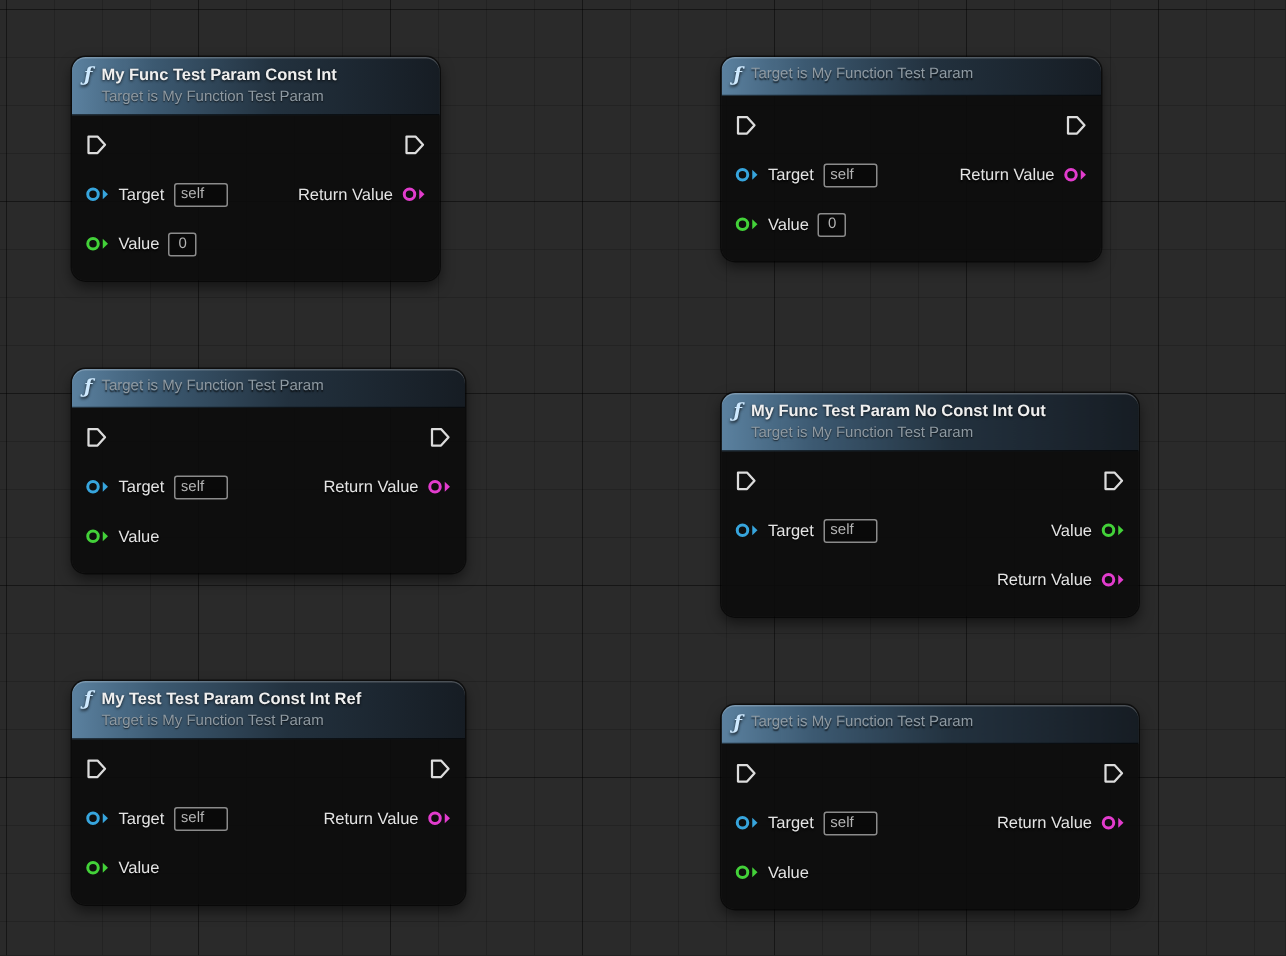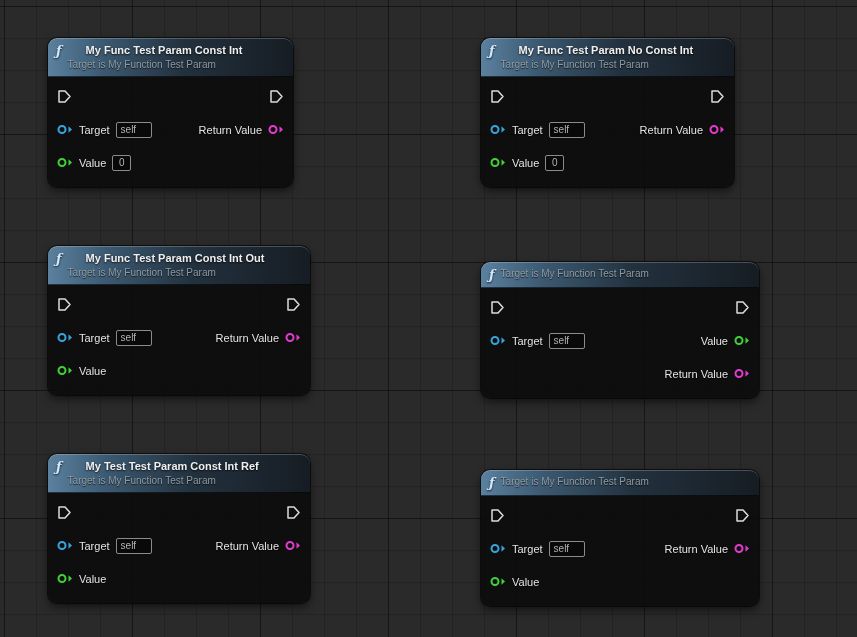--- a/index.html
+++ b/index.html
@@ -43,21 +43,20 @@
     color:#cfeaff;
     margin-right:6px;
     line-height:15px;
     text-shadow:0 1px 2px rgba(0,0,0,0.8);
   }
   .titles{flex:1;min-width:0;}
   .node-title{
     font-size:11px;font-weight:bold;color:#efefef;
     line-height:15px;white-space:nowrap;
     text-shadow:0 1px 2px rgba(0,0,0,0.8);
-    margin-left:18px;
   }
   .node-subtitle{
     font-size:10px;color:#8f9aa2;
     line-height:13px;white-space:nowrap;
     text-shadow:0 1px 1px rgba(0,0,0,0.7);
   }
   .node-body{padding:3px 0 8px 0;border-radius:0 0 9px 9px;}
   .row{
     height:33px;
     display:flex;align-items:center;justify-content:space-between;
@@ -148,21 +147,20 @@
         </div>
         <div class="pin-group"></div>
       </div>
     </div>
   </div>
 
   <div class="node" style="left:481px;top:38px;width:253px;">
     <div class="node-header">
       <span class="f-icon">ƒ</span>
       <div class="titles">
-        <div class="node-title">My Func Test Param No Const Int</div>
         <div class="node-subtitle">Target is My Function Test Param</div>
       </div>
     </div>
     <div class="node-body">
       <div class="row">
         <span class="exec-pin">
             <svg width="15" height="15" viewBox="0 0 15 15">
               <path d="M2 2 h6 l5 5.5 l-5 5.5 h-6 z" fill="none" stroke="#dcdcdc" stroke-width="1.5" stroke-linejoin="round"></path>
             </svg>
           </span>
@@ -206,21 +204,20 @@
         </div>
         <div class="pin-group"></div>
       </div>
     </div>
   </div>
 
   <div class="node" style="left:48px;top:246px;width:262px;">
     <div class="node-header">
       <span class="f-icon">ƒ</span>
       <div class="titles">
-        <div class="node-title">My Func Test Param Const Int Out</div>
         <div class="node-subtitle">Target is My Function Test Param</div>
       </div>
     </div>
     <div class="node-body">
       <div class="row">
         <span class="exec-pin">
             <svg width="15" height="15" viewBox="0 0 15 15">
               <path d="M2 2 h6 l5 5.5 l-5 5.5 h-6 z" fill="none" stroke="#dcdcdc" stroke-width="1.5" stroke-linejoin="round"></path>
             </svg>
           </span>
@@ -263,20 +260,21 @@
         </div>
         <div class="pin-group"></div>
       </div>
     </div>
   </div>
 
   <div class="node" style="left:481px;top:262px;width:278px;">
     <div class="node-header">
       <span class="f-icon">ƒ</span>
       <div class="titles">
+        <div class="node-title">My Func Test Param No Const Int Out</div>
         <div class="node-subtitle">Target is My Function Test Param</div>
       </div>
     </div>
     <div class="node-body">
       <div class="row">
         <span class="exec-pin">
             <svg width="15" height="15" viewBox="0 0 15 15">
               <path d="M2 2 h6 l5 5.5 l-5 5.5 h-6 z" fill="none" stroke="#dcdcdc" stroke-width="1.5" stroke-linejoin="round"></path>
             </svg>
           </span>

